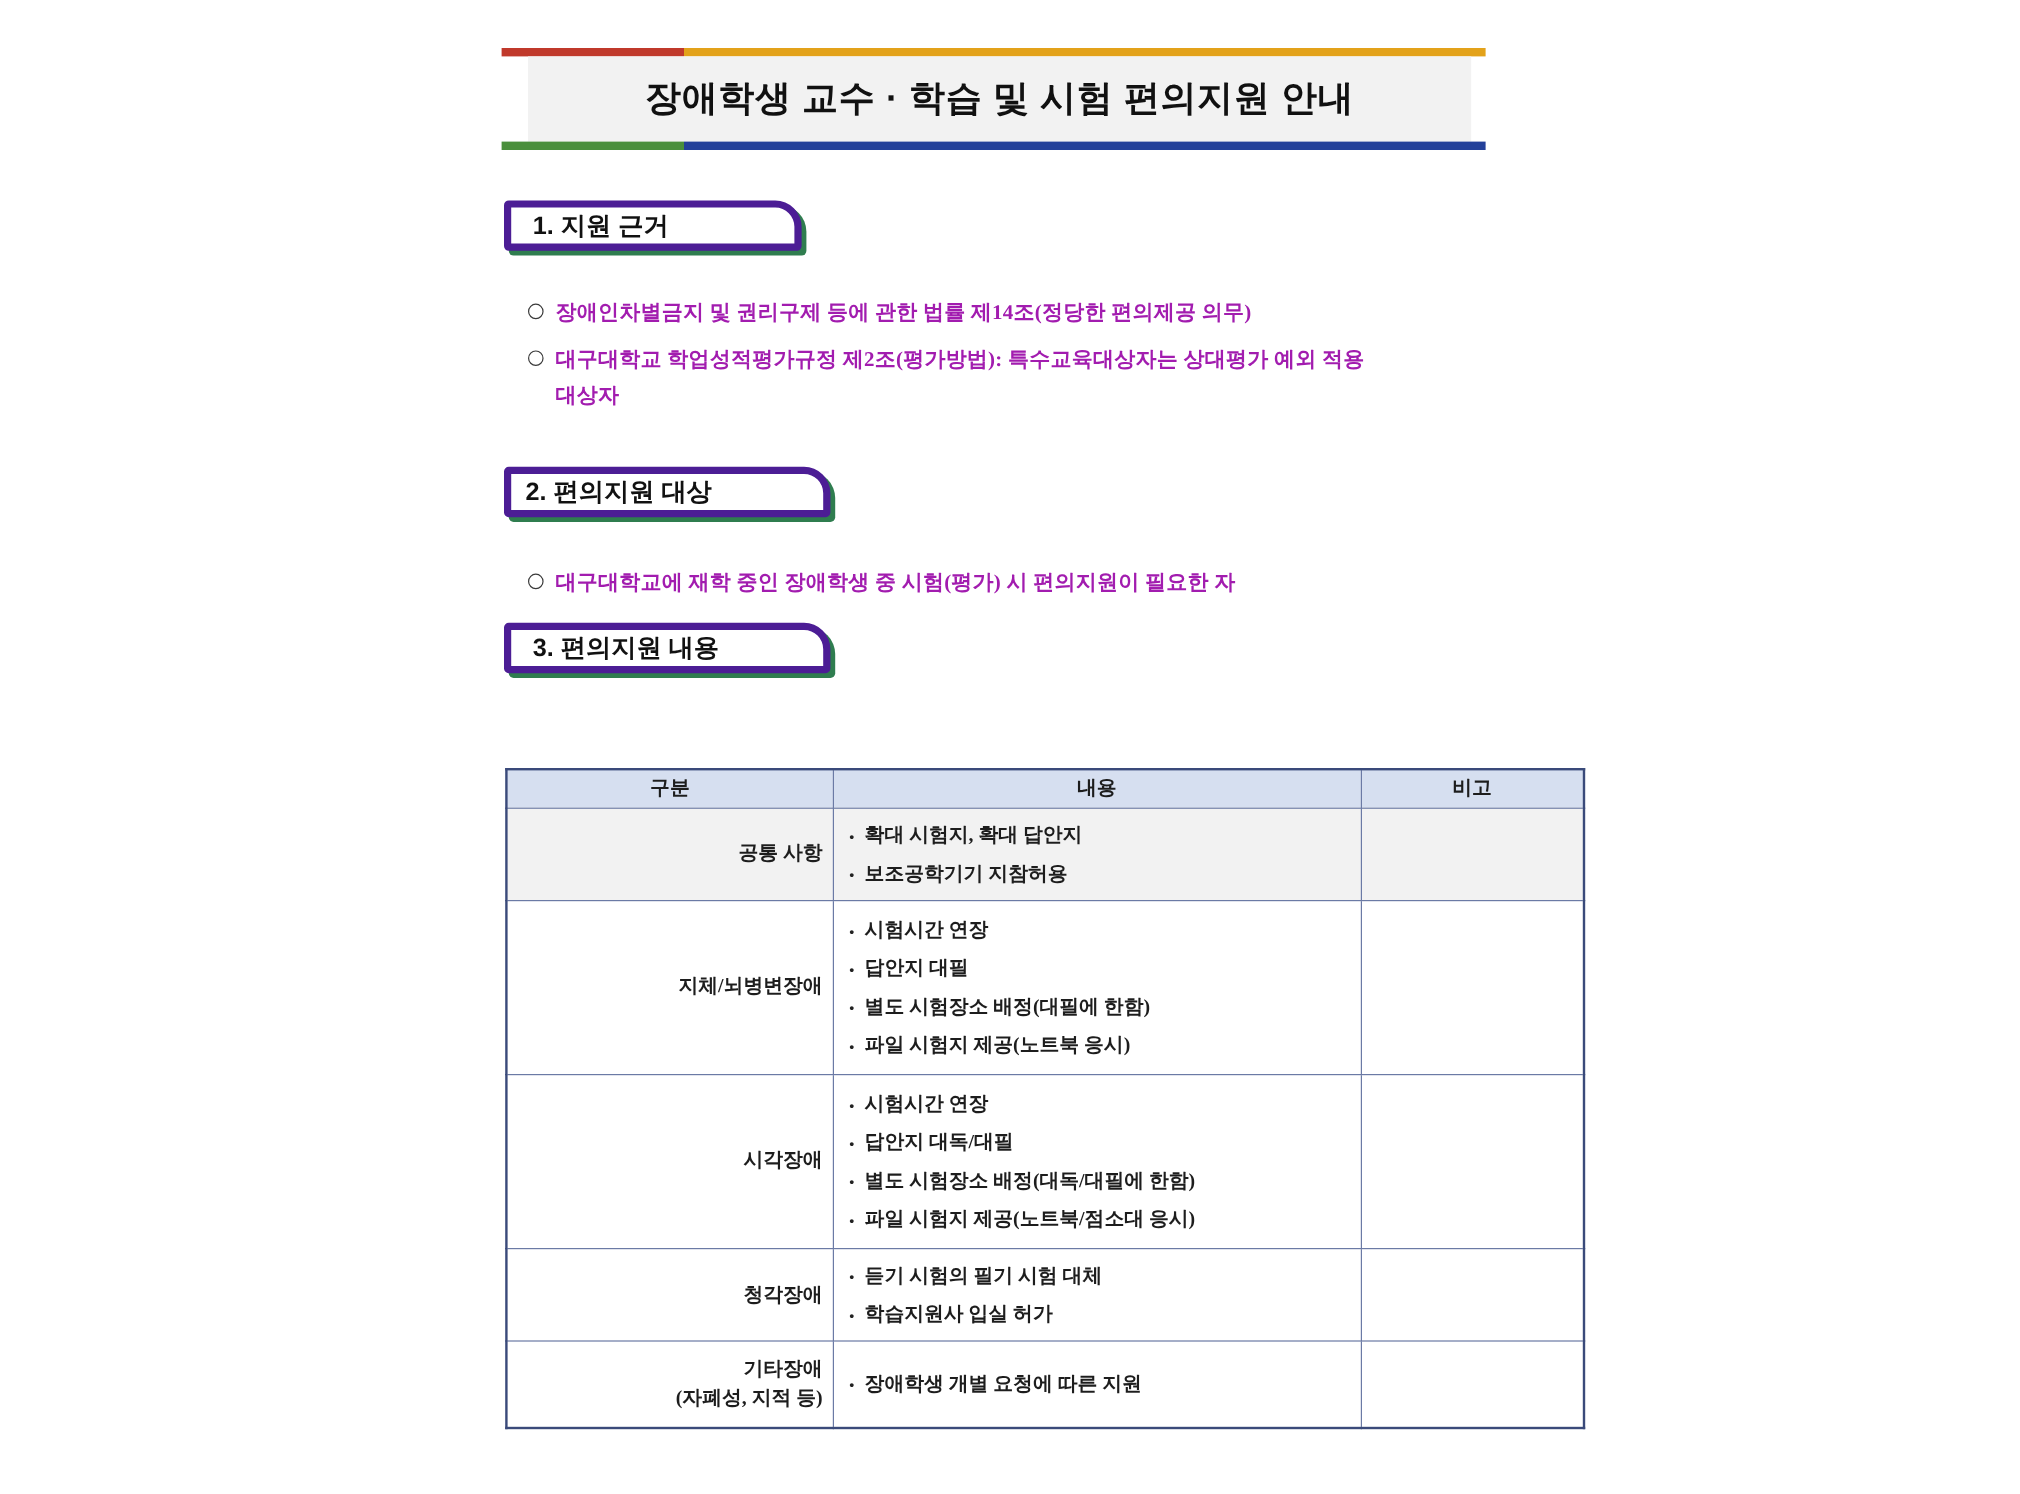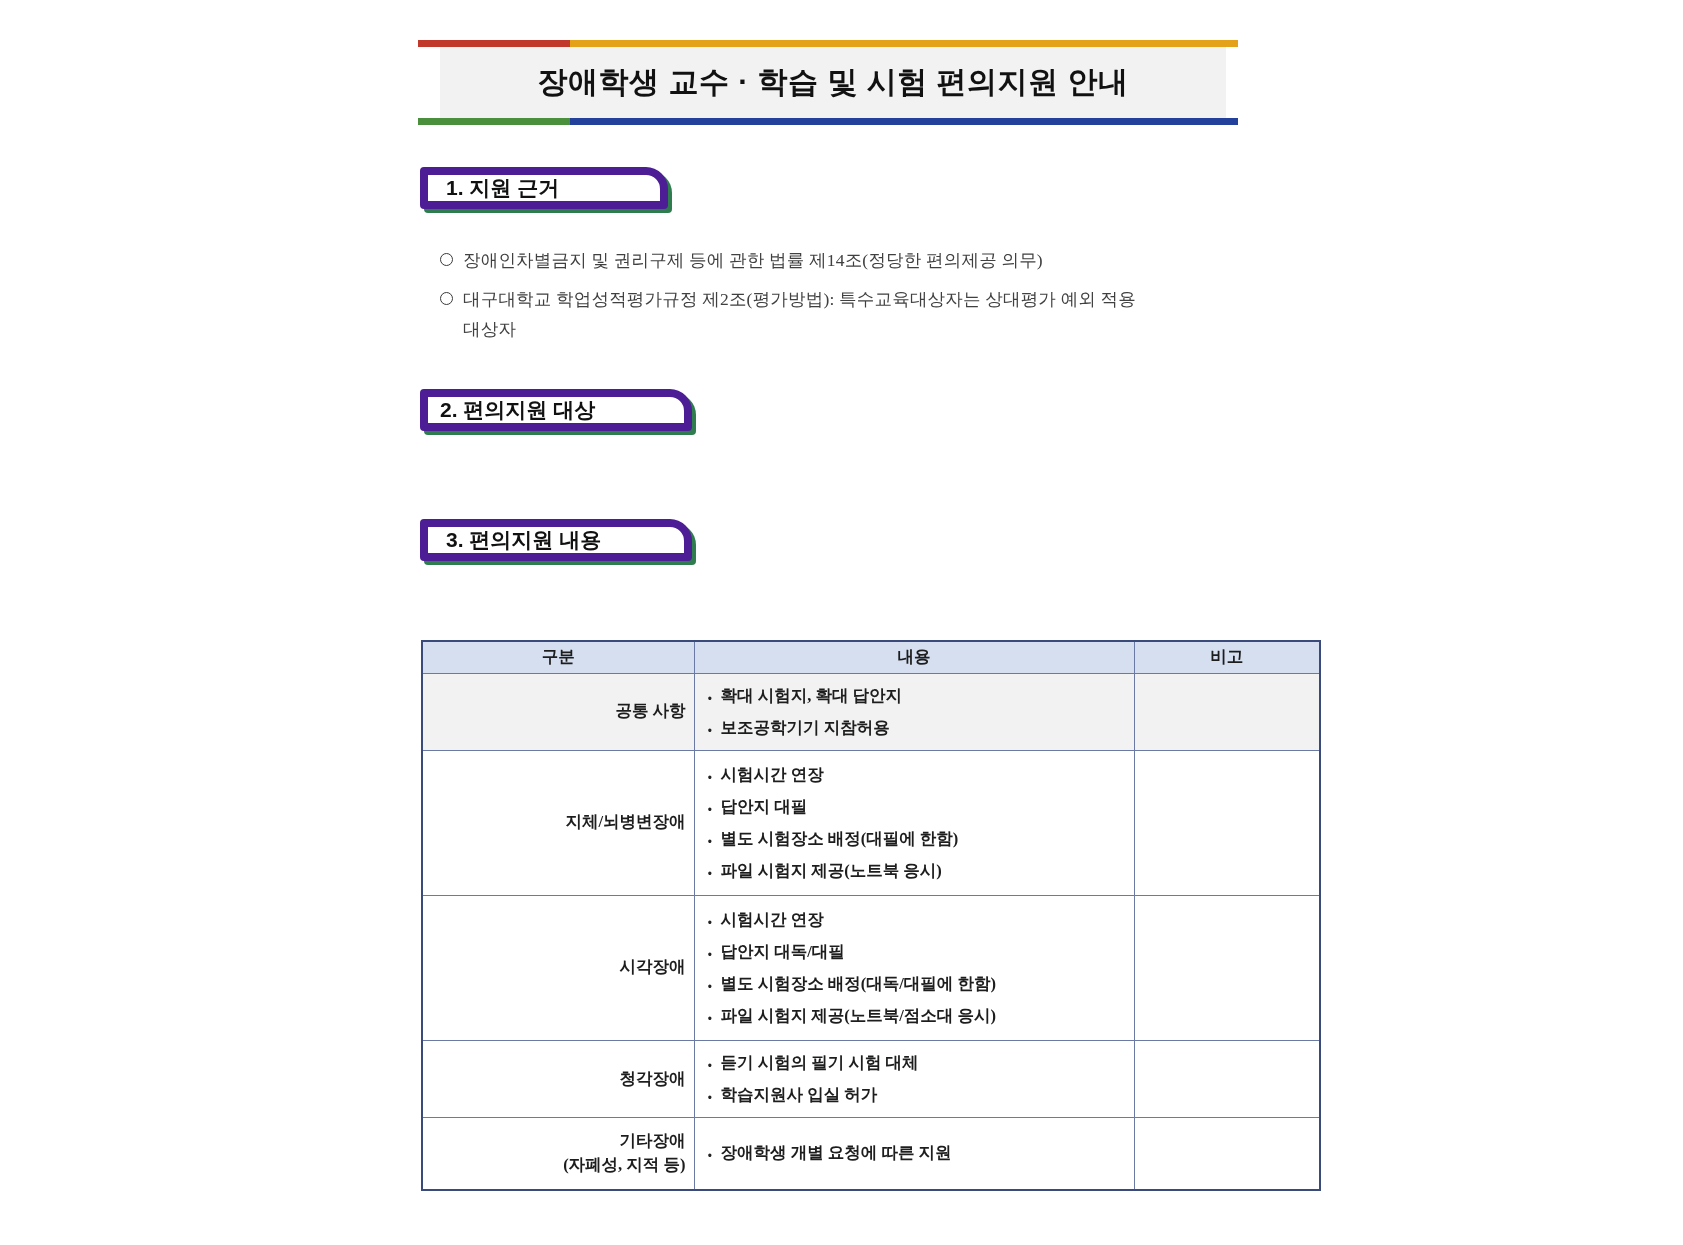--- a/index.html
+++ b/index.html
@@ -70,21 +70,21 @@
     letter-spacing: 0.5px;
     color: #111;
     white-space: nowrap;
   }
 
   
   .section-head {
     position: absolute;
     height: 42px;
     background: #ffffff;
-    border: 8px solid #4c1d95;
+    border: 6px solid #4c1d95;
     border-radius: 4px 22px 4px 4px;
     box-shadow: 4px 4px 0 #2f7d4f;
     display: flex;
     align-items: center;
     padding-left: 18px;
     box-sizing: border-box;
   }
   .section-head .sh-label {
     font-family: "Liberation Sans", "DejaVu Sans", sans-serif;
     font-weight: bold;
@@ -112,23 +112,23 @@
     width: 11px;
     height: 11px;
     border: 1.6px solid #3a3a3a;
     border-radius: 50%;
     margin-top: 8px;
     margin-right: 10px;
   }
   .bullet-text {
     font-size: 17.5px;
     line-height: 1.75;
-    color: #404040;
+    color: #a21caf;
     max-width: 690px;
-    font-weight: normal;
+    font-weight: bold;
     letter-spacing: 0.2px;
   }
 
   #sec1-list { left: 440px; top: 245px; width: 720px; }
   #sec2-list { left: 440px; top: 470px; width: 720px; }
 
   
   .table-wrap {
     position: absolute;
     left: 421px;
@@ -226,20 +226,26 @@
       <span class="bullet-text">장애인차별금지 및 권리구제 등에 관한 법률 제14조(정당한 편의제공 의무)</span>
     </div>
     <div class="bullet-item">
       <span class="bullet-mark"></span>
       <span class="bullet-text">대구대학교 학업성적평가규정 제2조(평가방법): 특수교육대상자는 상대평가 예외 적용 대상자</span>
     </div>
   </div>
 
   <div class="section-head" id="sec2-head">
     <span class="sh-label">2. 편의지원 대상</span>
+  </div>
+  <div class="bullet-list" id="sec2-list">
+    <div class="bullet-item">
+      <span class="bullet-mark"></span>
+      <span class="bullet-text">대구대학교에 재학 중인 장애학생 중 시험(평가) 시 편의지원이 필요한 자</span>
+    </div>
   </div>
 
   <div class="section-head" id="sec3-head">
     <span class="sh-label">3. 편의지원 내용</span>
   </div>
 
   <div class="table-wrap">
     <table class="support-table">
       <colgroup>
         <col class="c-cat">

